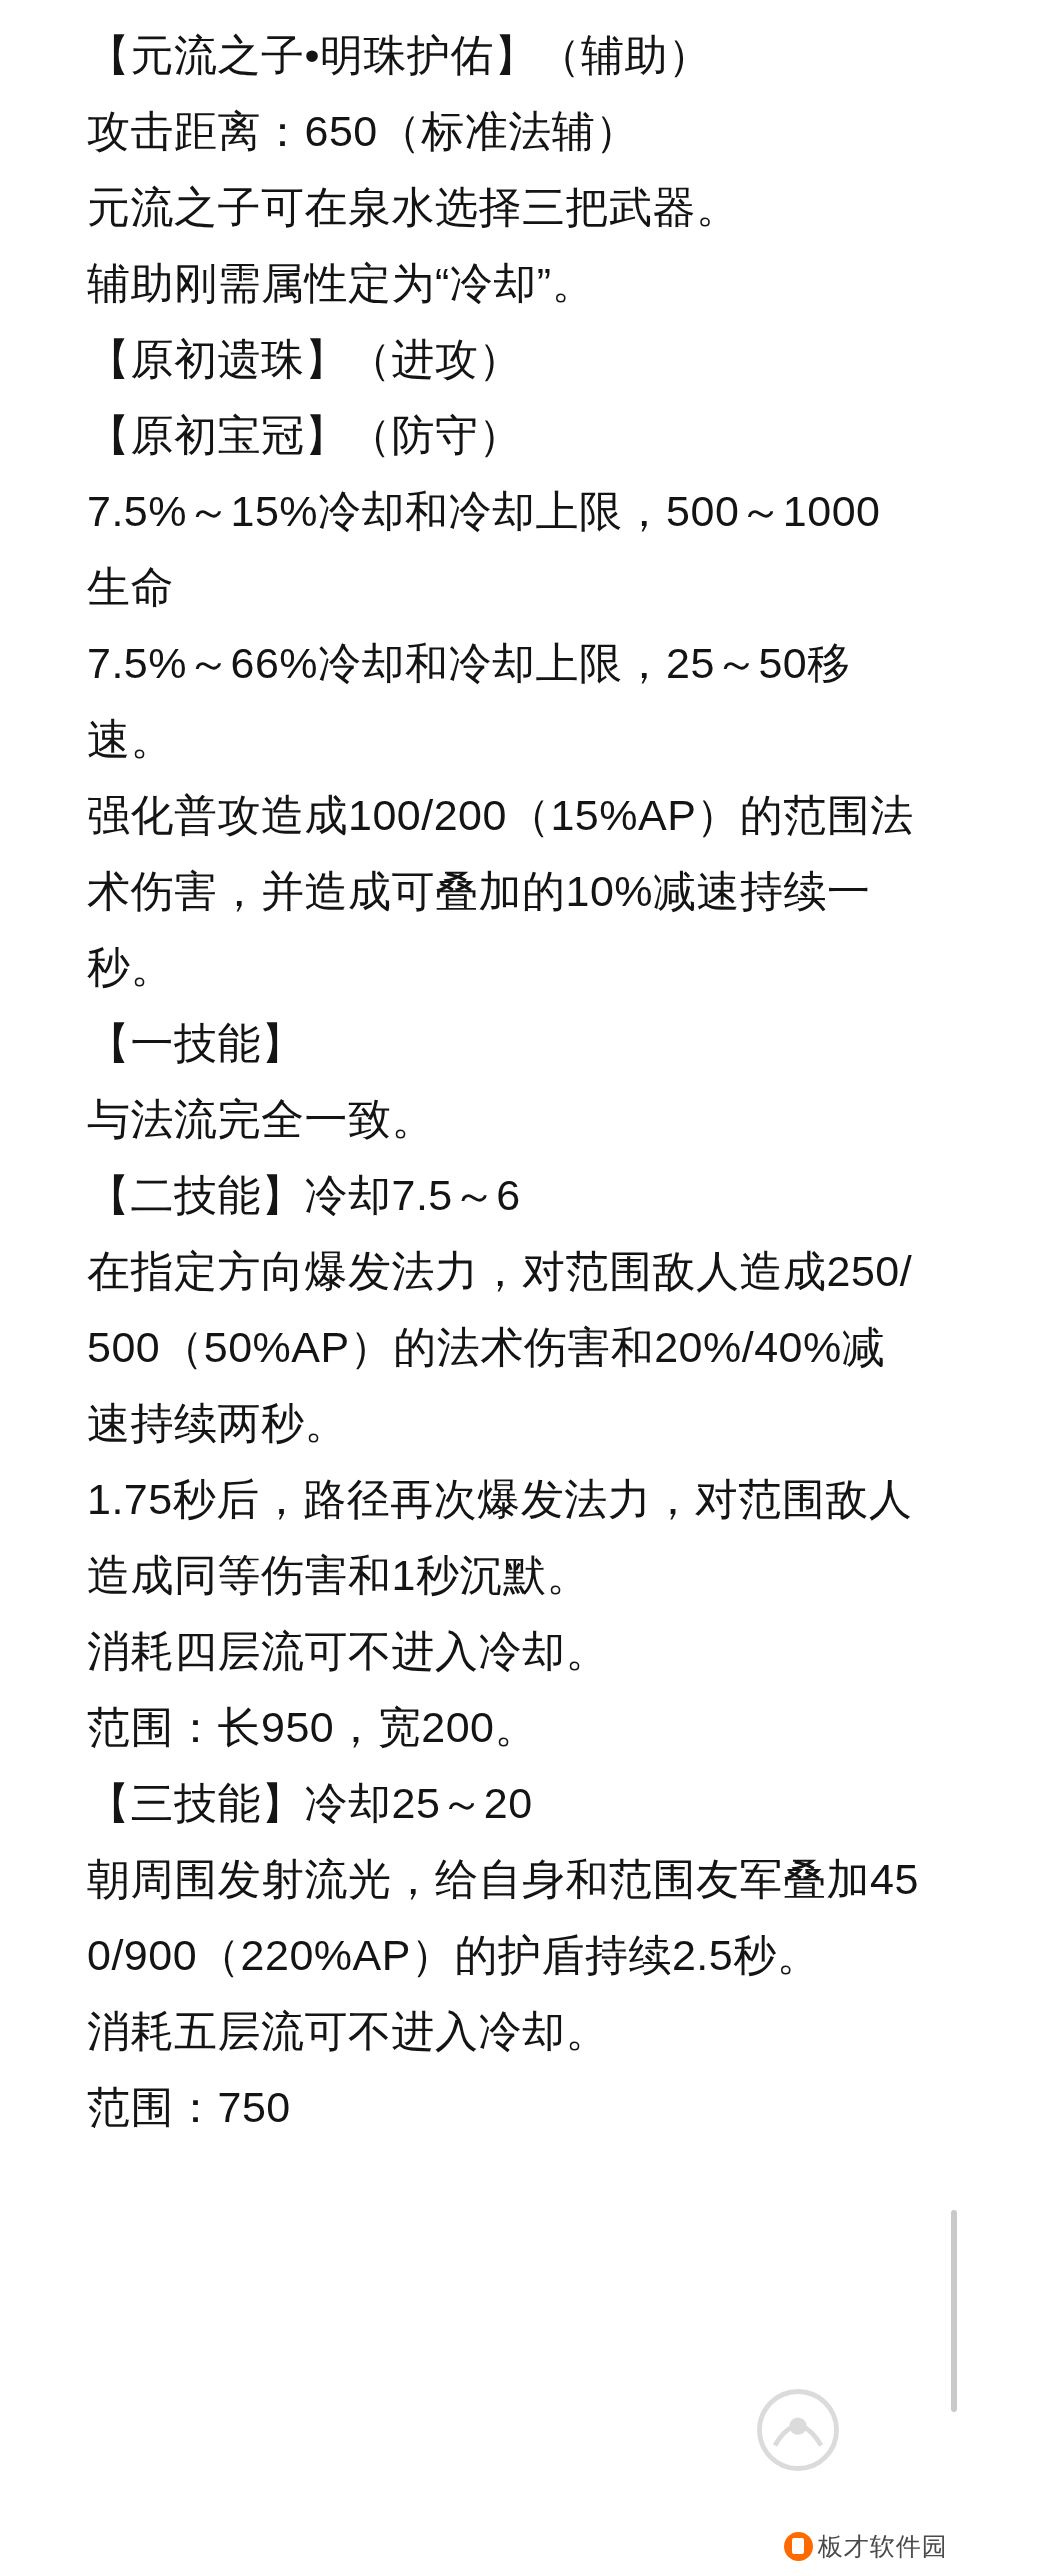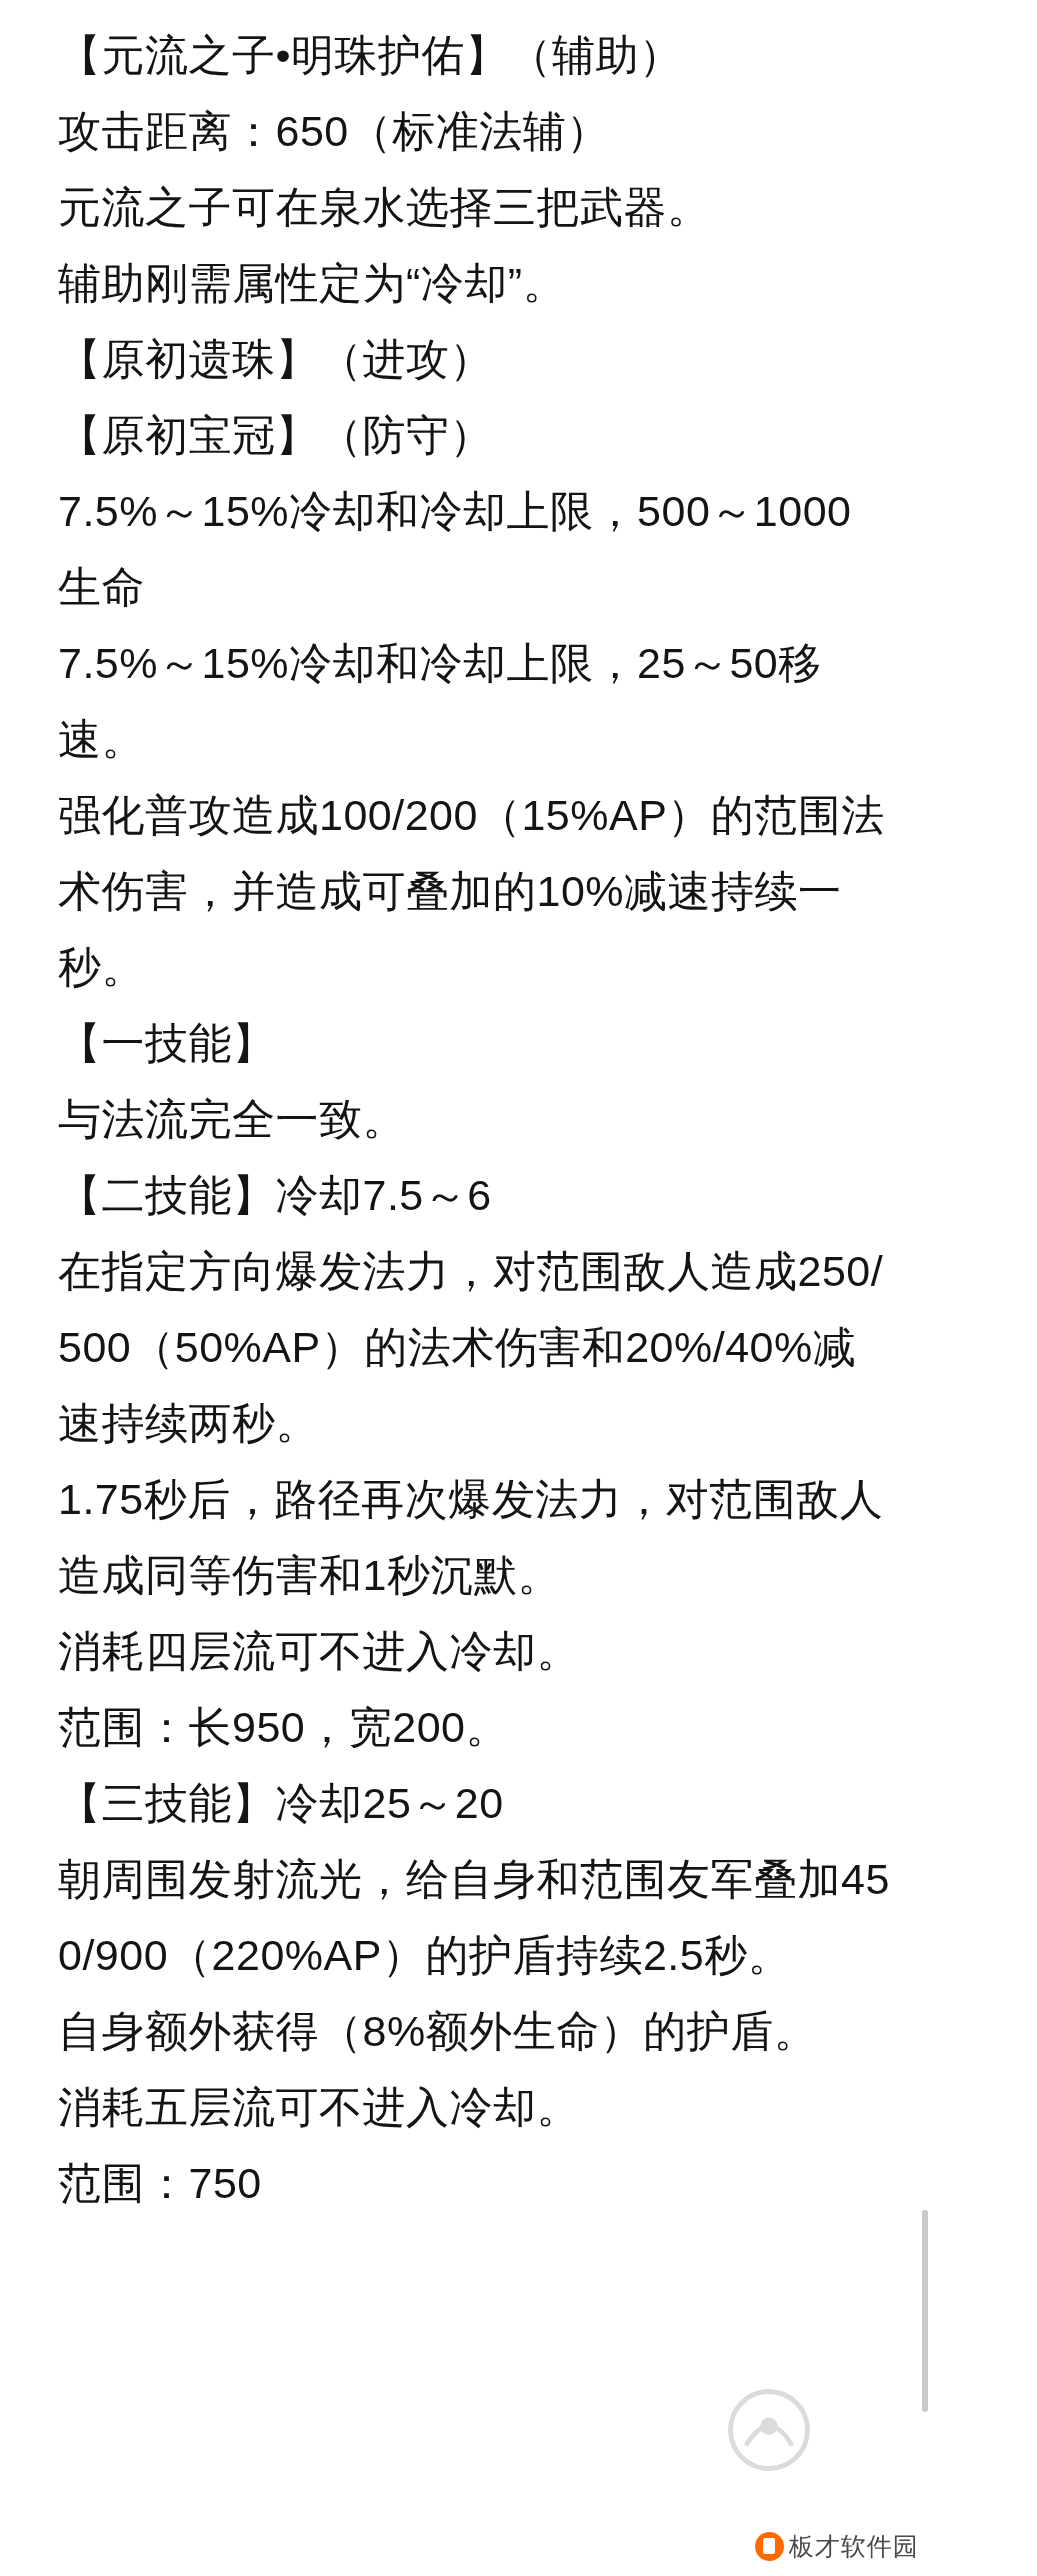--- a/index.html
+++ b/index.html
@@ -14,20 +14,21 @@
     font-family: "Liberation Sans", "DejaVu Sans", sans-serif;
     color: #111111;
     overflow: hidden;
   }
   .page {
     position: relative;
     width: 936px;
     min-height: 2576px;
     box-sizing: border-box;
     padding: 17.3px 42px 0 58px;
+    margin-left: 29px;
   }
   .line {
     font-size: 43px;
     line-height: 76px;
     letter-spacing: 0.5px;
     white-space: pre-wrap;
     word-break: break-all;
     color: #141414;
   }
   
@@ -96,32 +97,31 @@
 
 <div class="page">
 
   <div class="line">【元流之子•明珠护佑】（辅助）</div>
   <div class="line">攻击距离：650（标准法辅）</div>
   <div class="line">元流之子可在泉水选择三把武器。</div>
   <div class="line">辅助刚需属性定为“冷却”。</div>
   <div class="line">【原初遗珠】（进攻）</div>
   <div class="line">【原初宝冠】（防守）</div>
   <div class="line">7.5%～15%冷却和冷却上限，500～1000生命</div>
-  <div class="line">7.5%～15%冷却和冷却上限，25～50移速。</div>
+  <div class="line">7.5%～66%冷却和冷却上限，25～50移速。</div>
   <div class="line">强化普攻造成100/200（15%AP）的范围法术伤害，并造成可叠加的10%减速持续一秒。</div>
   <div class="line">【一技能】</div>
   <div class="line">与法流完全一致。</div>
   <div class="line">【二技能】冷却7.5～6</div>
   <div class="line">在指定方向爆发法力，对范围敌人造成250/500（50%AP）的法术伤害和20%/40%减速持续两秒。</div>
   <div class="line">1.75秒后，路径再次爆发法力，对范围敌人造成同等伤害和1秒沉默。</div>
   <div class="line">消耗四层流可不进入冷却。</div>
   <div class="line">范围：长950，宽200。</div>
   <div class="line">【三技能】冷却25～20</div>
   <div class="line">朝周围发射流光，给自身和范围友军叠加450/900（220%AP）的护盾持续2.5秒。</div>
-  <div class="line">自身额外获得（8%额外生命）的护盾。</div>
   <div class="line">消耗五层流可不进入冷却。</div>
   <div class="line">范围：750</div>
 
   <div class="scrollbar-track"></div>
   <div class="scrollbar-thumb"></div>
 
   <div class="watermark-center">
     <svg width="104" height="104" viewBox="0 0 108 108" xmlns="http://www.w3.org/2000/svg">
       <circle cx="54" cy="54" r="40" fill="none" stroke="#8a8a8a" stroke-width="5"></circle>
       <path d="M30 70 Q54 30 78 70" fill="none" stroke="#8a8a8a" stroke-width="5"></path>

